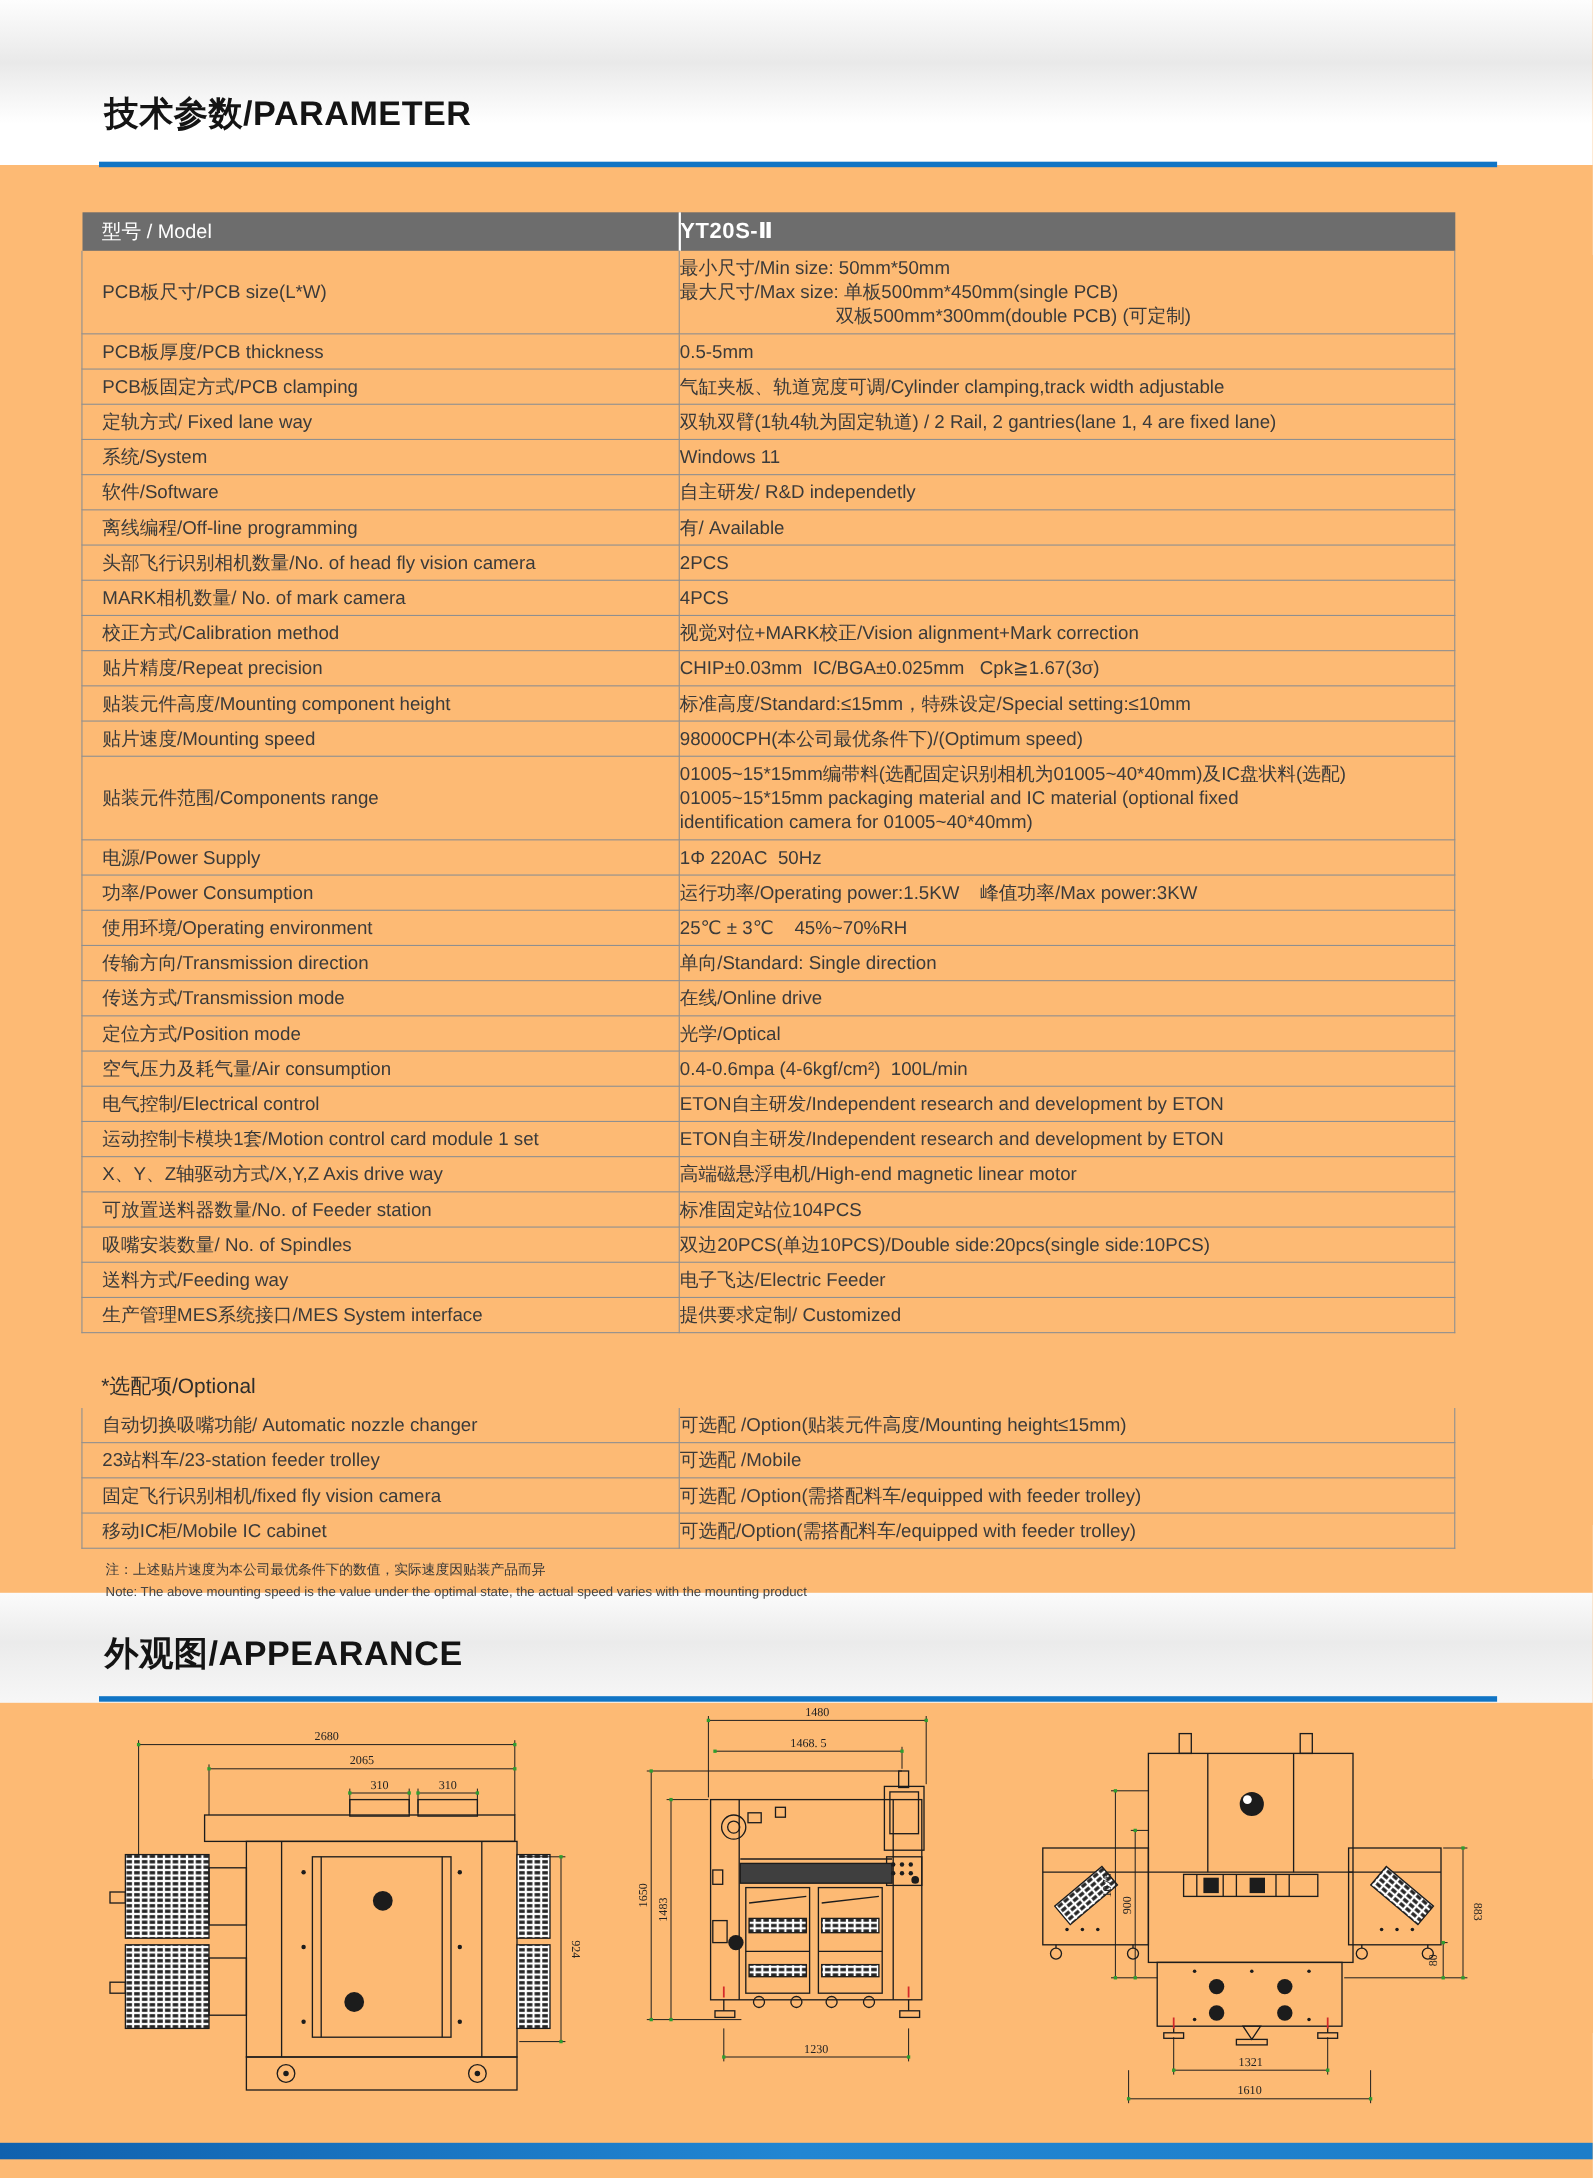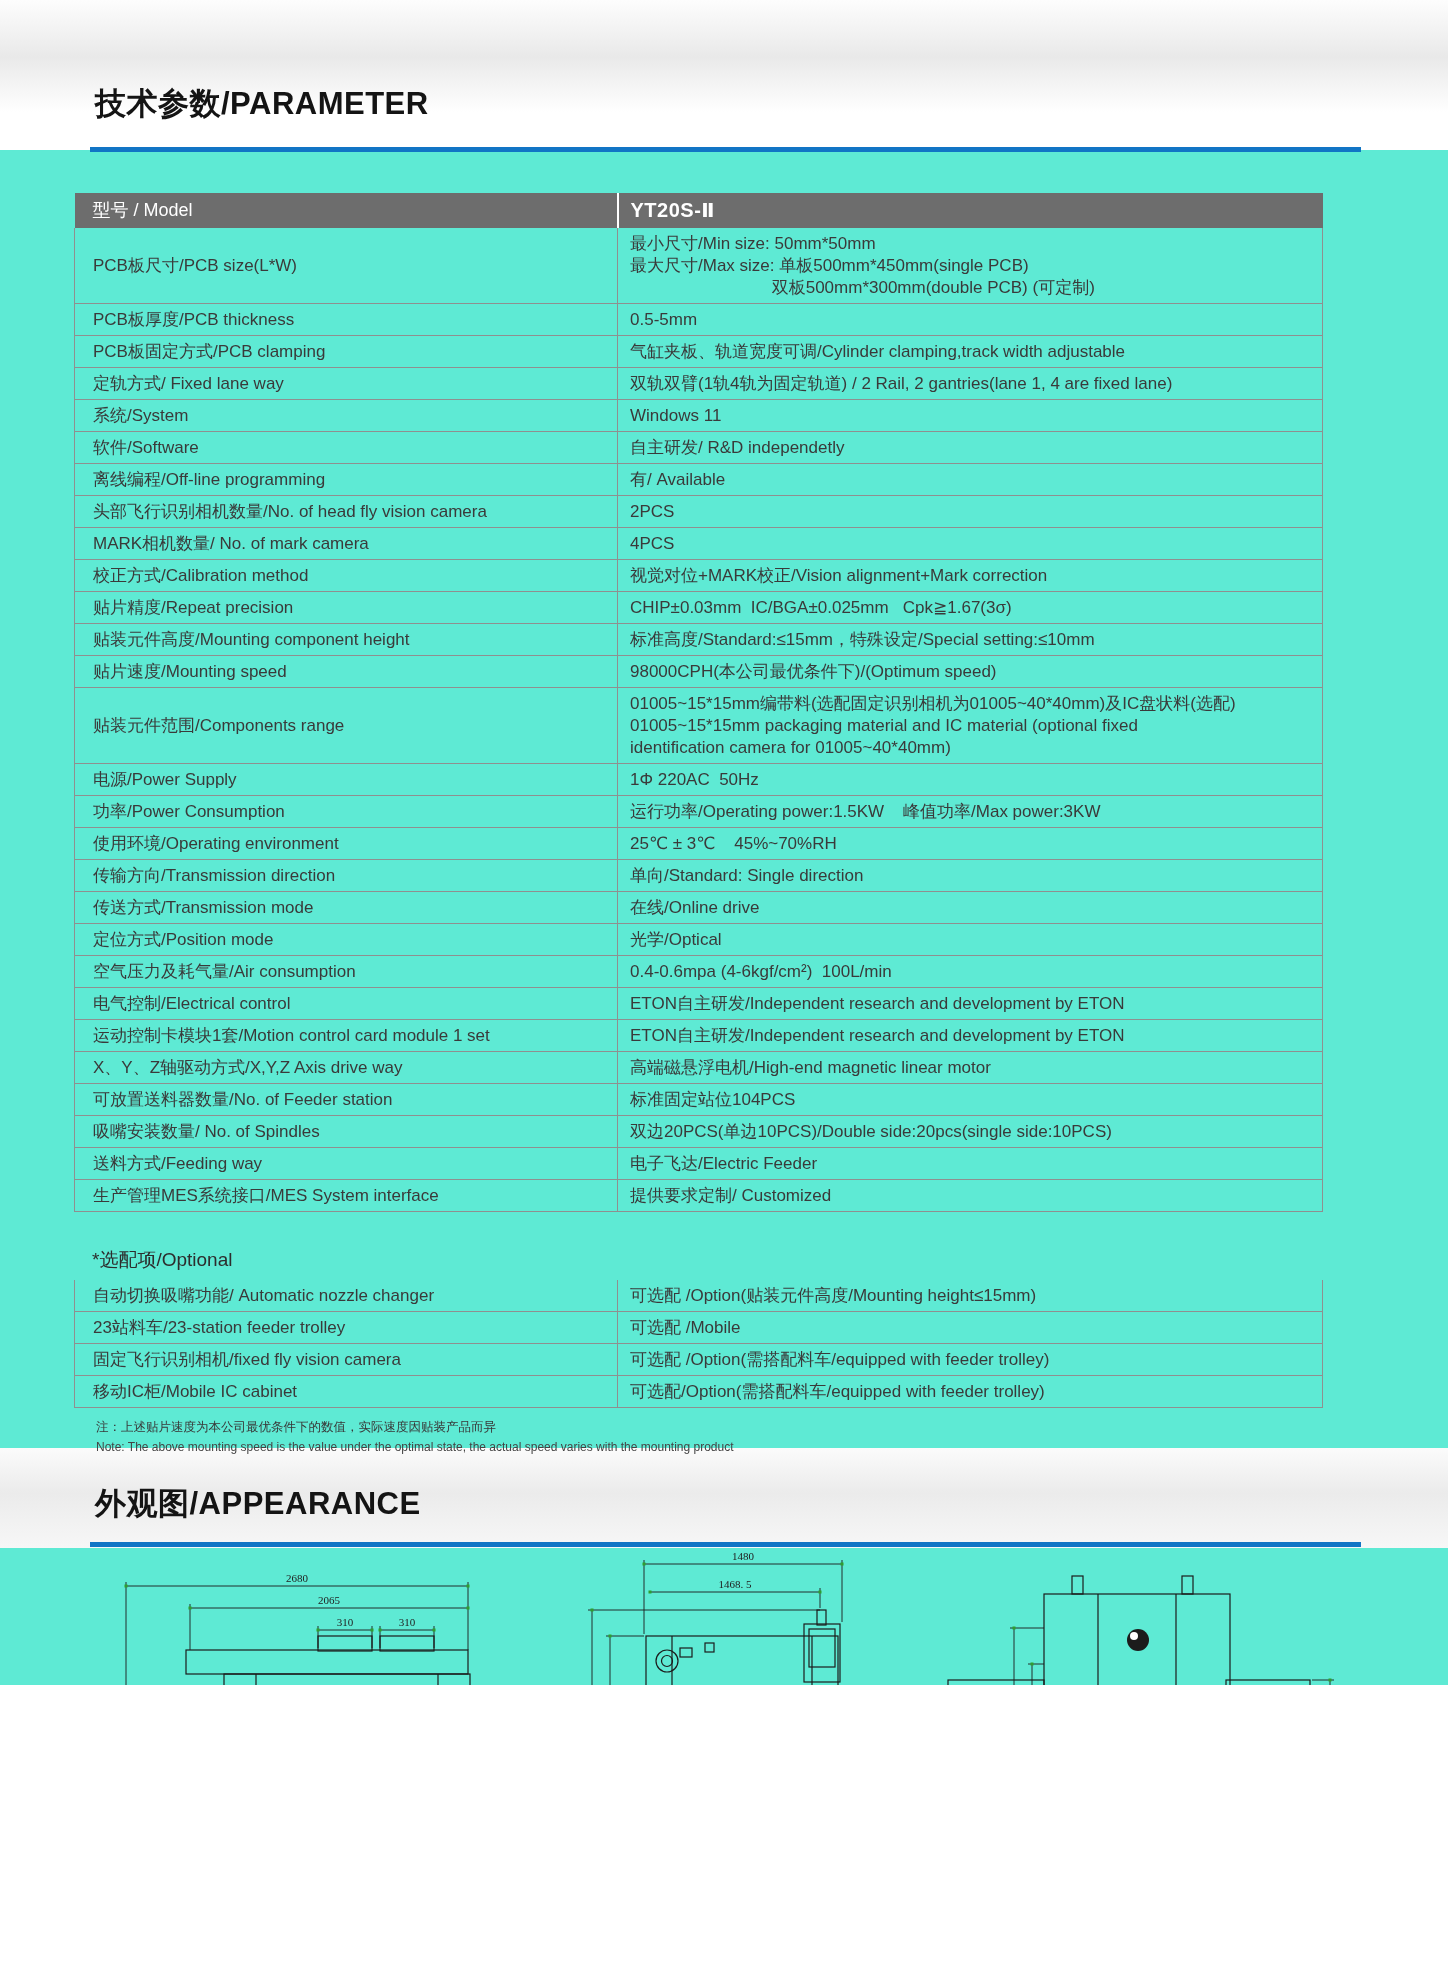--- a/index.html
+++ b/index.html
@@ -1,17 +1,17 @@
 <!DOCTYPE html>
 <html><head>
 <meta charset="utf-8">
 <style>
   html,body{margin:0;padding:0;}
   body{font-family:"Liberation Sans","DejaVu Sans",sans-serif;background:#ffffff;}
-  .page{position:relative;width:1448px;height:1685px;background:#5eead4;overflow:hidden;text-decoration:underline;}
+  .page{position:relative;width:1448px;height:1980px;background:#fdba74;overflow:hidden;text-decoration:underline;}
 
   .band-top{position:absolute;left:0;top:0;width:1448px;height:150px;
     background:linear-gradient(180deg,#fdfdfd 0%,#e9e9e9 38%,#ffffff 75%);}
   .band-appearance{position:absolute;left:0;top:1448px;width:1448px;height:100px;
     background:linear-gradient(180deg,#fbfbfb 0%,#ebebeb 45%,#f7f7f7 100%);}
 
   .section-title{position:absolute;left:95px;font-weight:700;font-size:31px;line-height:44px;color:#141414;letter-spacing:0.5px;}
   #title-parameter{top:82px;}
   #title-appearance{top:1482px;text-align:right;}
   .blue-rule{position:absolute;left:90px;width:1271px;height:5px;background:#1175c5;}
@@ -19,21 +19,21 @@
   #rule-appearance{top:1542px;}
 
   .ptable{position:absolute;left:74px;width:1248px;display:table;border-collapse:collapse;
     font-size:17px;color:#3a3a3a;table-layout:fixed;}
   #model-table{top:193px;}
   #optional-table{top:1280px;}
   .tr{display:table-row;}
   .td{display:table-cell;vertical-align:middle;box-sizing:border-box;
     border-bottom:1px solid #8f8f8f;padding:4.5px 12px;line-height:22px;}
   .td.label{width:543px;border-left:1px solid #8f8f8f;border-right:1px solid #8f8f8f;padding-left:18px;}
-  .td.value{border-right:1px solid #8f8f8f;padding-left:12px;white-space:pre-wrap;}
+  .td.value{border-right:1px solid #8f8f8f;padding-left:0;white-space:pre-wrap;}
   .tr.head .td{background:#6d6d6d;color:#ffffff;border:none;padding-top:6px;padding-bottom:6px;font-size:18px;line-height:23px;}
   .tr.head .td.label{border-right:2px solid #ffffff;}
   .tr.head .td.value{font-weight:700;font-size:20px;letter-spacing:0.5px;}
   .ptable .tr:first-of-type .td{border-top:none;}
 
   #optional-title{position:absolute;left:92px;top:1247px;font-size:19px;color:#2d2d2d;}
   #note-cn{position:absolute;left:96px;top:1419px;font-size:12.5px;color:#383838;}
   #note-en{position:absolute;left:96px;top:1440px;font-size:12px;color:#444444;}
 
   .drw{position:absolute;}

